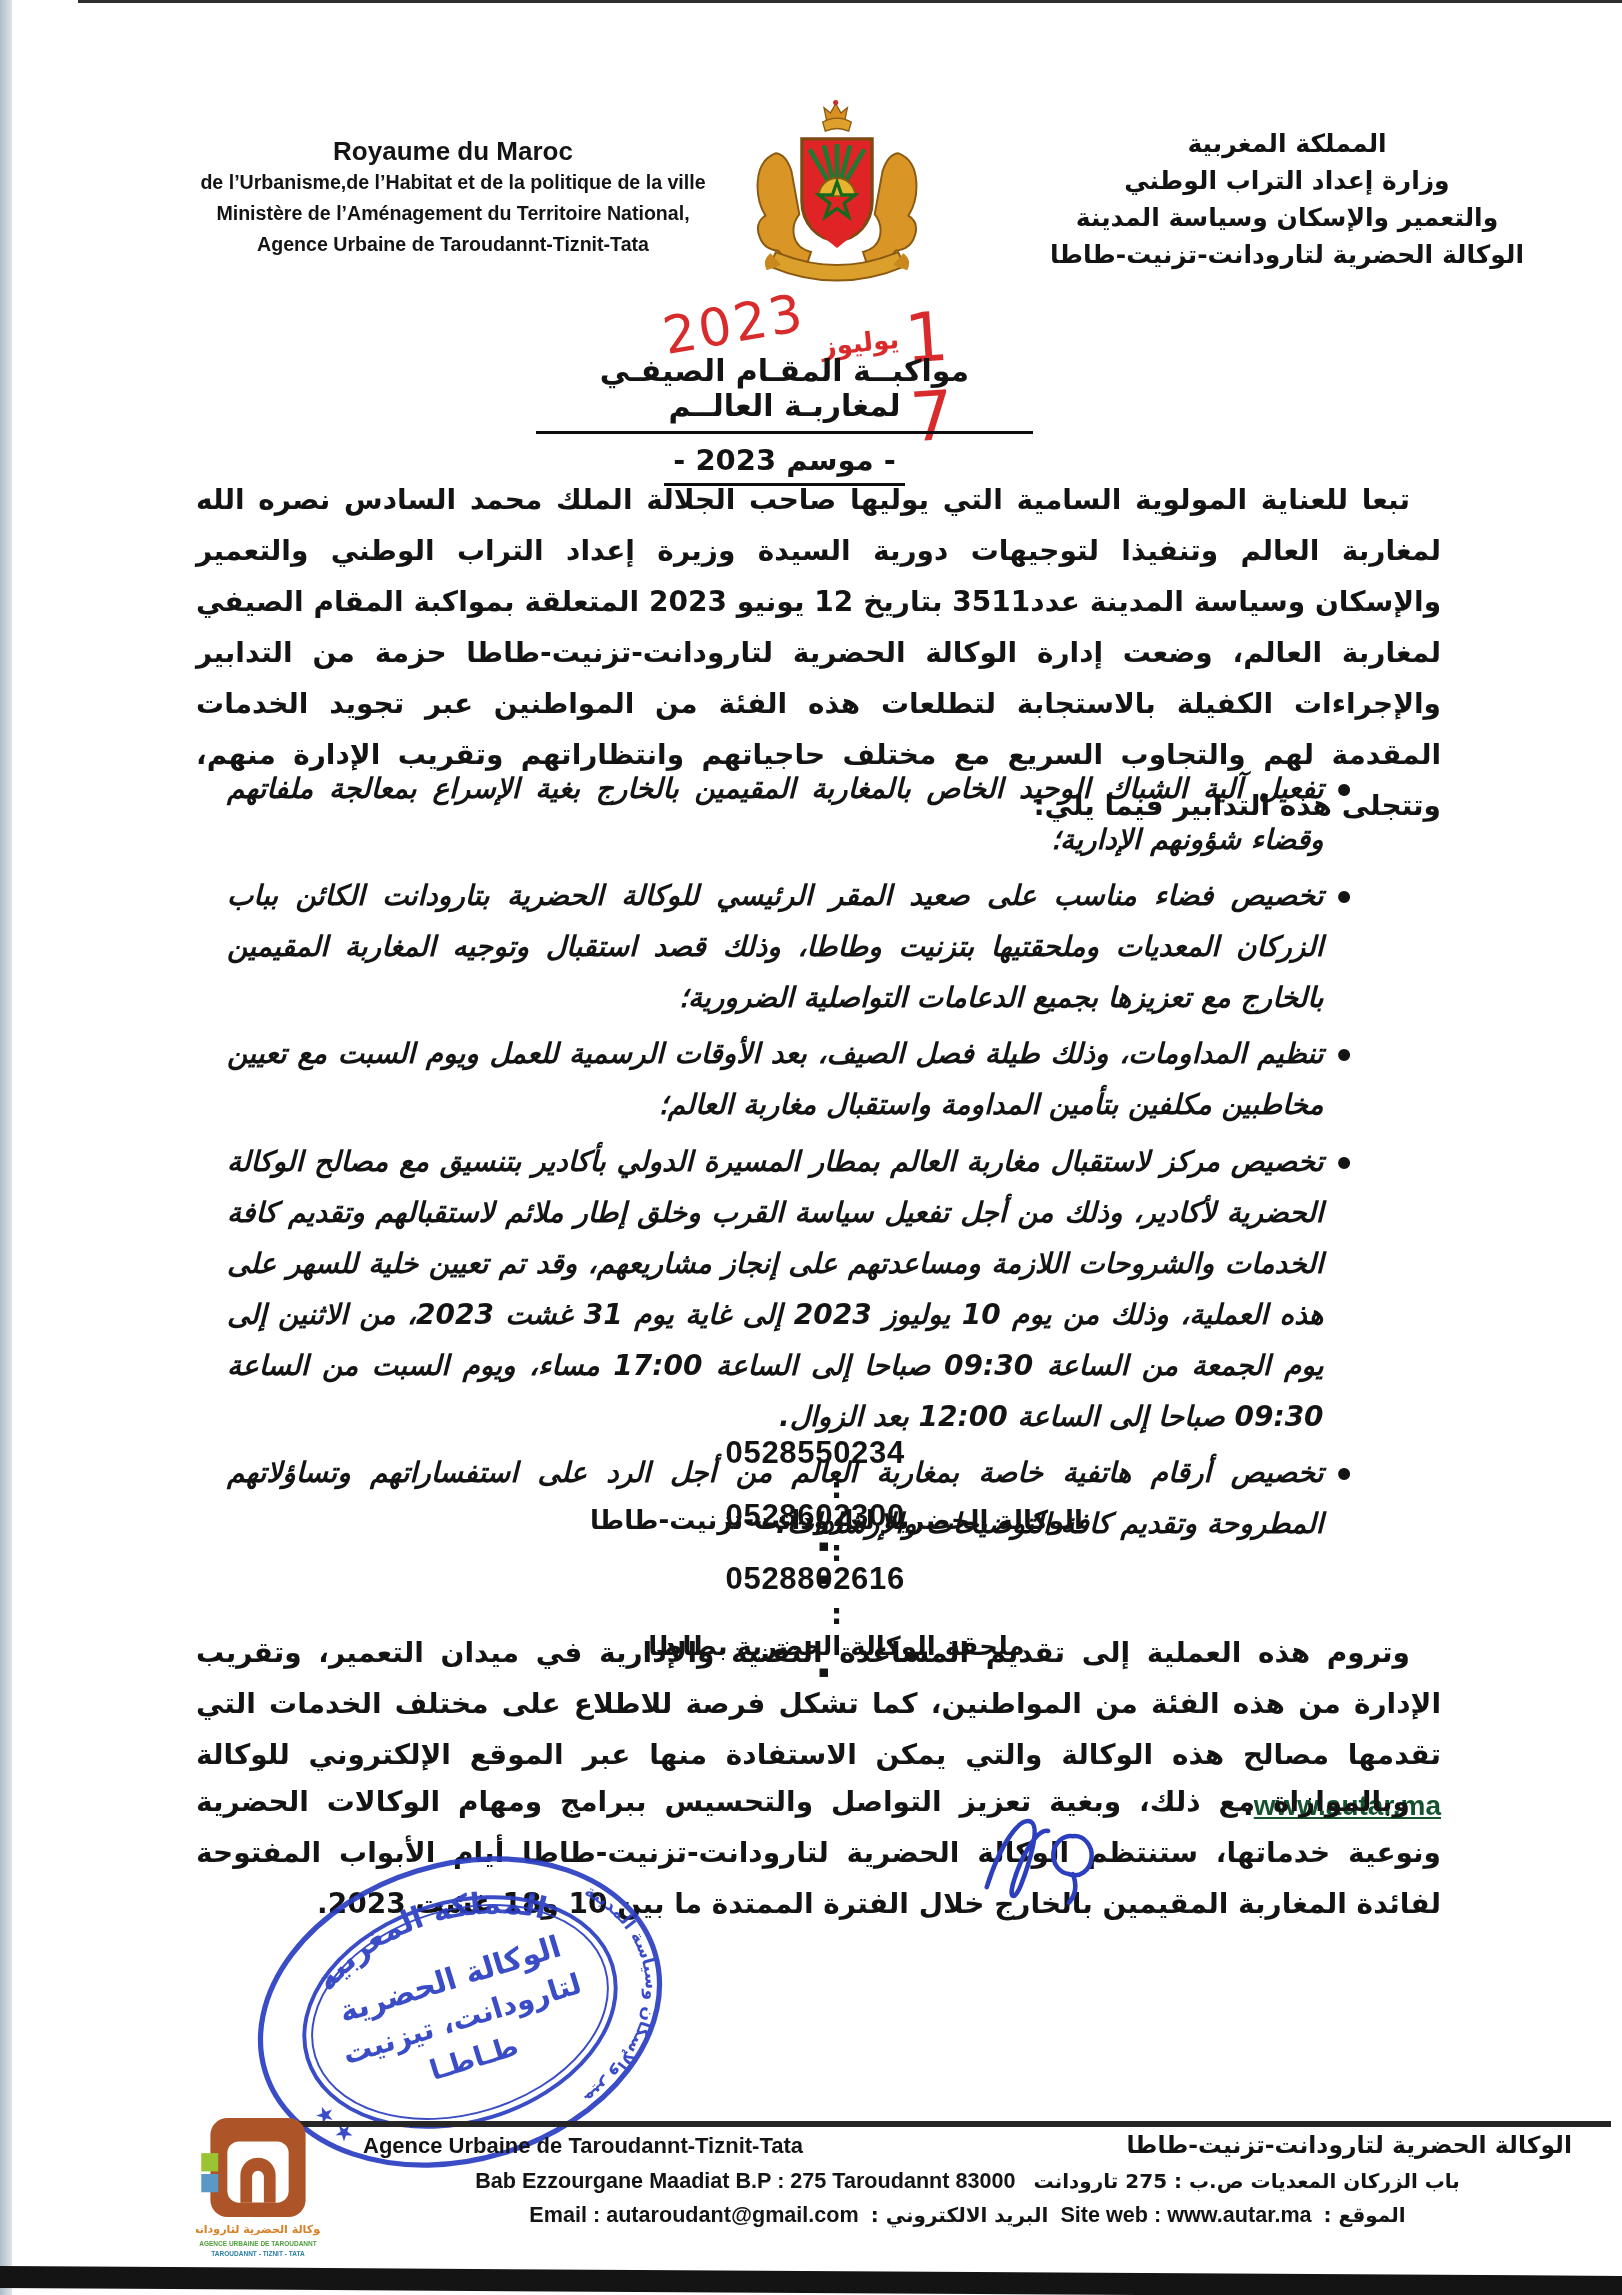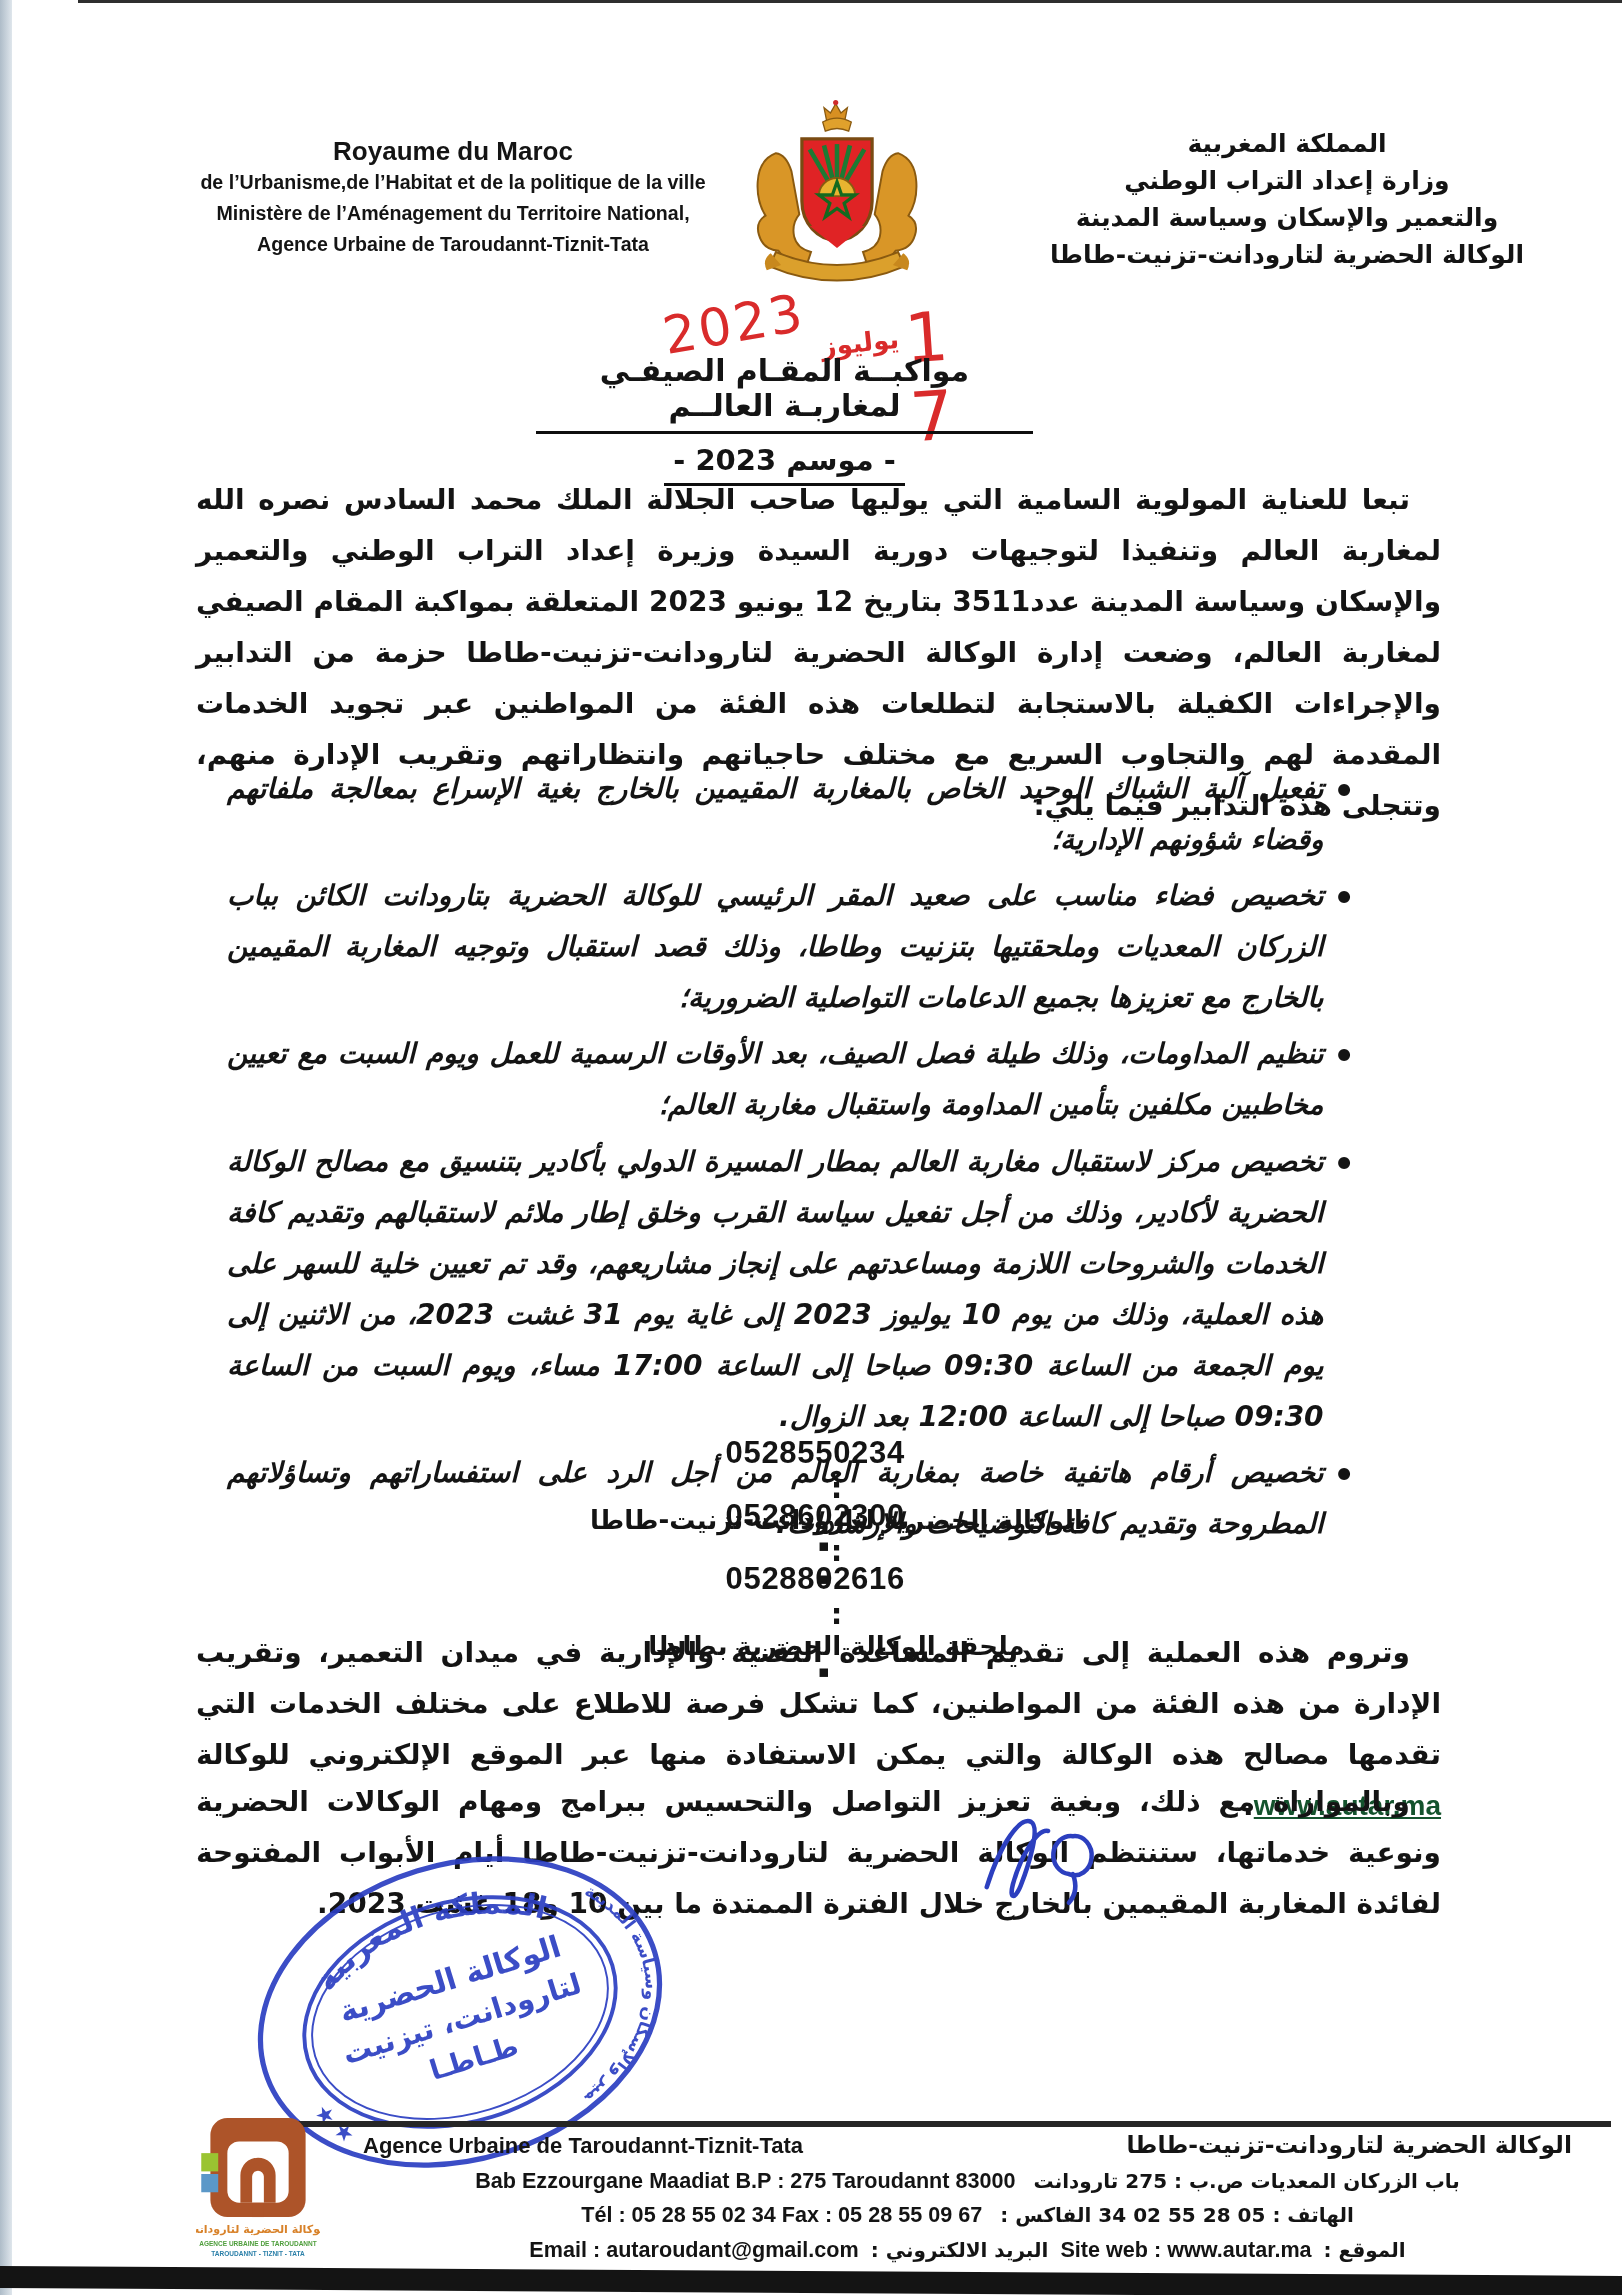--- a/index.html
+++ b/index.html
@@ -210,24 +210,20 @@
   <div class="footer">
     <div class="f-row1">
       <span class="fr">Agence Urbaine de Taroudannt-Tiznit-Tata</span>
       <span class="ar" dir="rtl">الوكالة الحضرية لتارودانت-تزنيت-طاطا</span>
     </div>
     <div class="f-center">
       <span>Bab Ezzourgane Maadiat B.P : 275 Taroudannt 83000</span>&nbsp;&nbsp;
       <span class="arpart" dir="rtl">باب الزركان المعديات ص.ب : 275 تارودانت</span>
     </div>
     <div class="f-center">
-      <span>Tél : 05 28 55 02 34  Fax : 05 28 55 09 67</span>&nbsp;&nbsp;
-      <span class="arpart" dir="rtl">الهاتف : 05 28 55 02 34 الفاكس :</span>
-    </div>
-    <div class="f-center">
       <span>Email : autaroudant@gmail.com</span>&nbsp;
       <span class="arpart" dir="rtl">البريد الالكتروني :</span>&nbsp;
       <span>Site web : www.autar.ma</span>&nbsp;
       <span class="arpart" dir="rtl">الموقع :</span>
     </div>
   </div>
 
   <div class="scan-bottom-bar"></div>
 </div>
 

